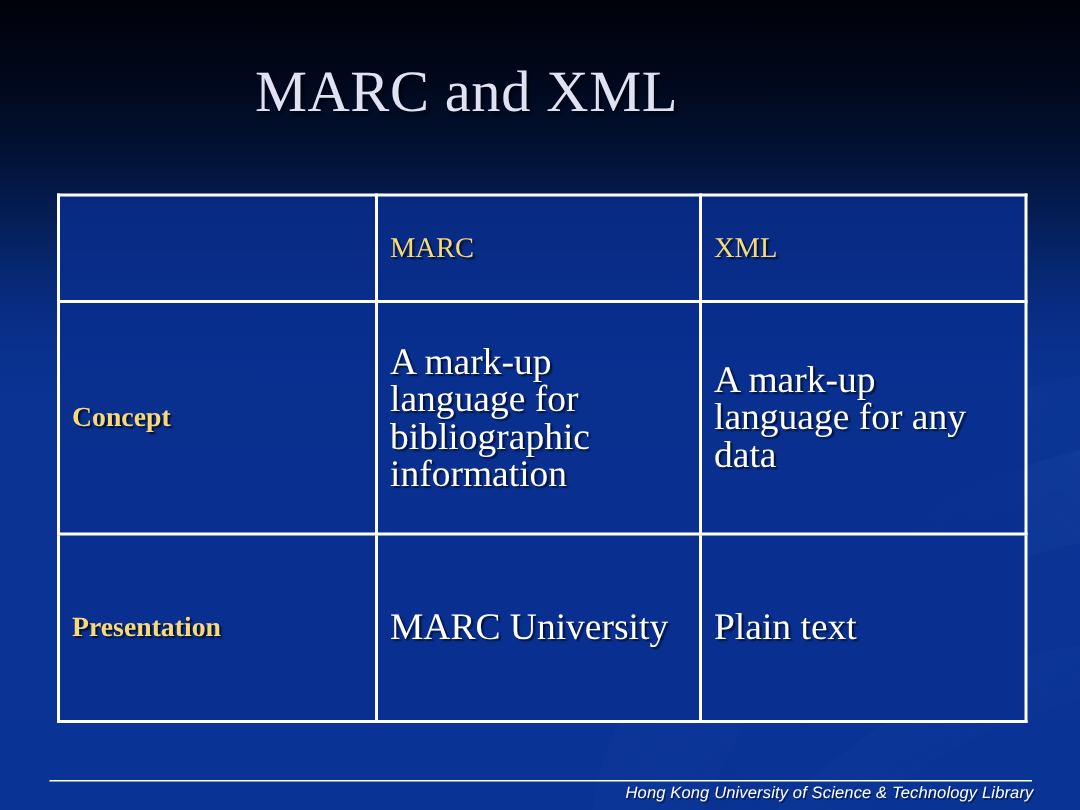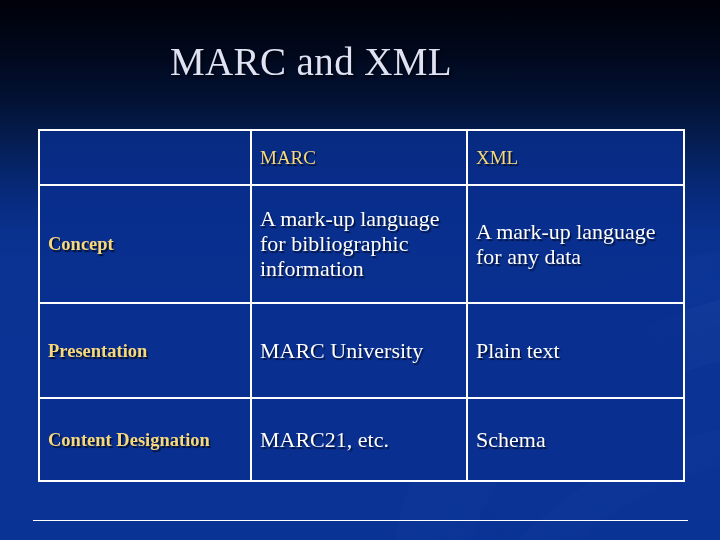--- a/index.html
+++ b/index.html
@@ -73,21 +73,21 @@
     width: 645px;
     height: 353px;
     border-collapse: collapse;
     table-layout: fixed;
   }
   table.grid td {
     border: 2px solid #ffffff;
     background: rgba(9, 46, 142, .80);
     padding: 0 8px;
     vertical-align: middle;
-    font-size: 22px;
+    font-size: 25px;
     line-height: 25px;
     color: #ffffff;
     text-shadow: 1.5px 1.5px 1px rgba(0,0,0,.6);
   }
   table.grid td.col-label {
     color: #f7d97c;
     font-weight: bold;
     font-size: 18.5px;
     line-height: 24px;
     text-shadow: 1.5px 1.5px 1px rgba(0,0,0,.65);
@@ -177,24 +177,20 @@
           <td>A mark-up language for any data</td>
         </tr>
 
 
         <tr class="r-2">
           <td class="col-label">Presentation</td>
           <td>MARC University</td>
           <td>Plain text</td>
         </tr>
 
-        <tr class="r-3">
-          <td class="col-label">Content Designation</td>
-          <td>MARC21, etc.</td>
-          <td>Schema</td>
-        </tr>
       </tbody>
     </table>
   </div>
 
   <div class="footer-rule"></div>
+  <div class="footer-text">Hong Kong University of Science &amp; Technology Library</div>
 
 </div>
 
 </body></html>

